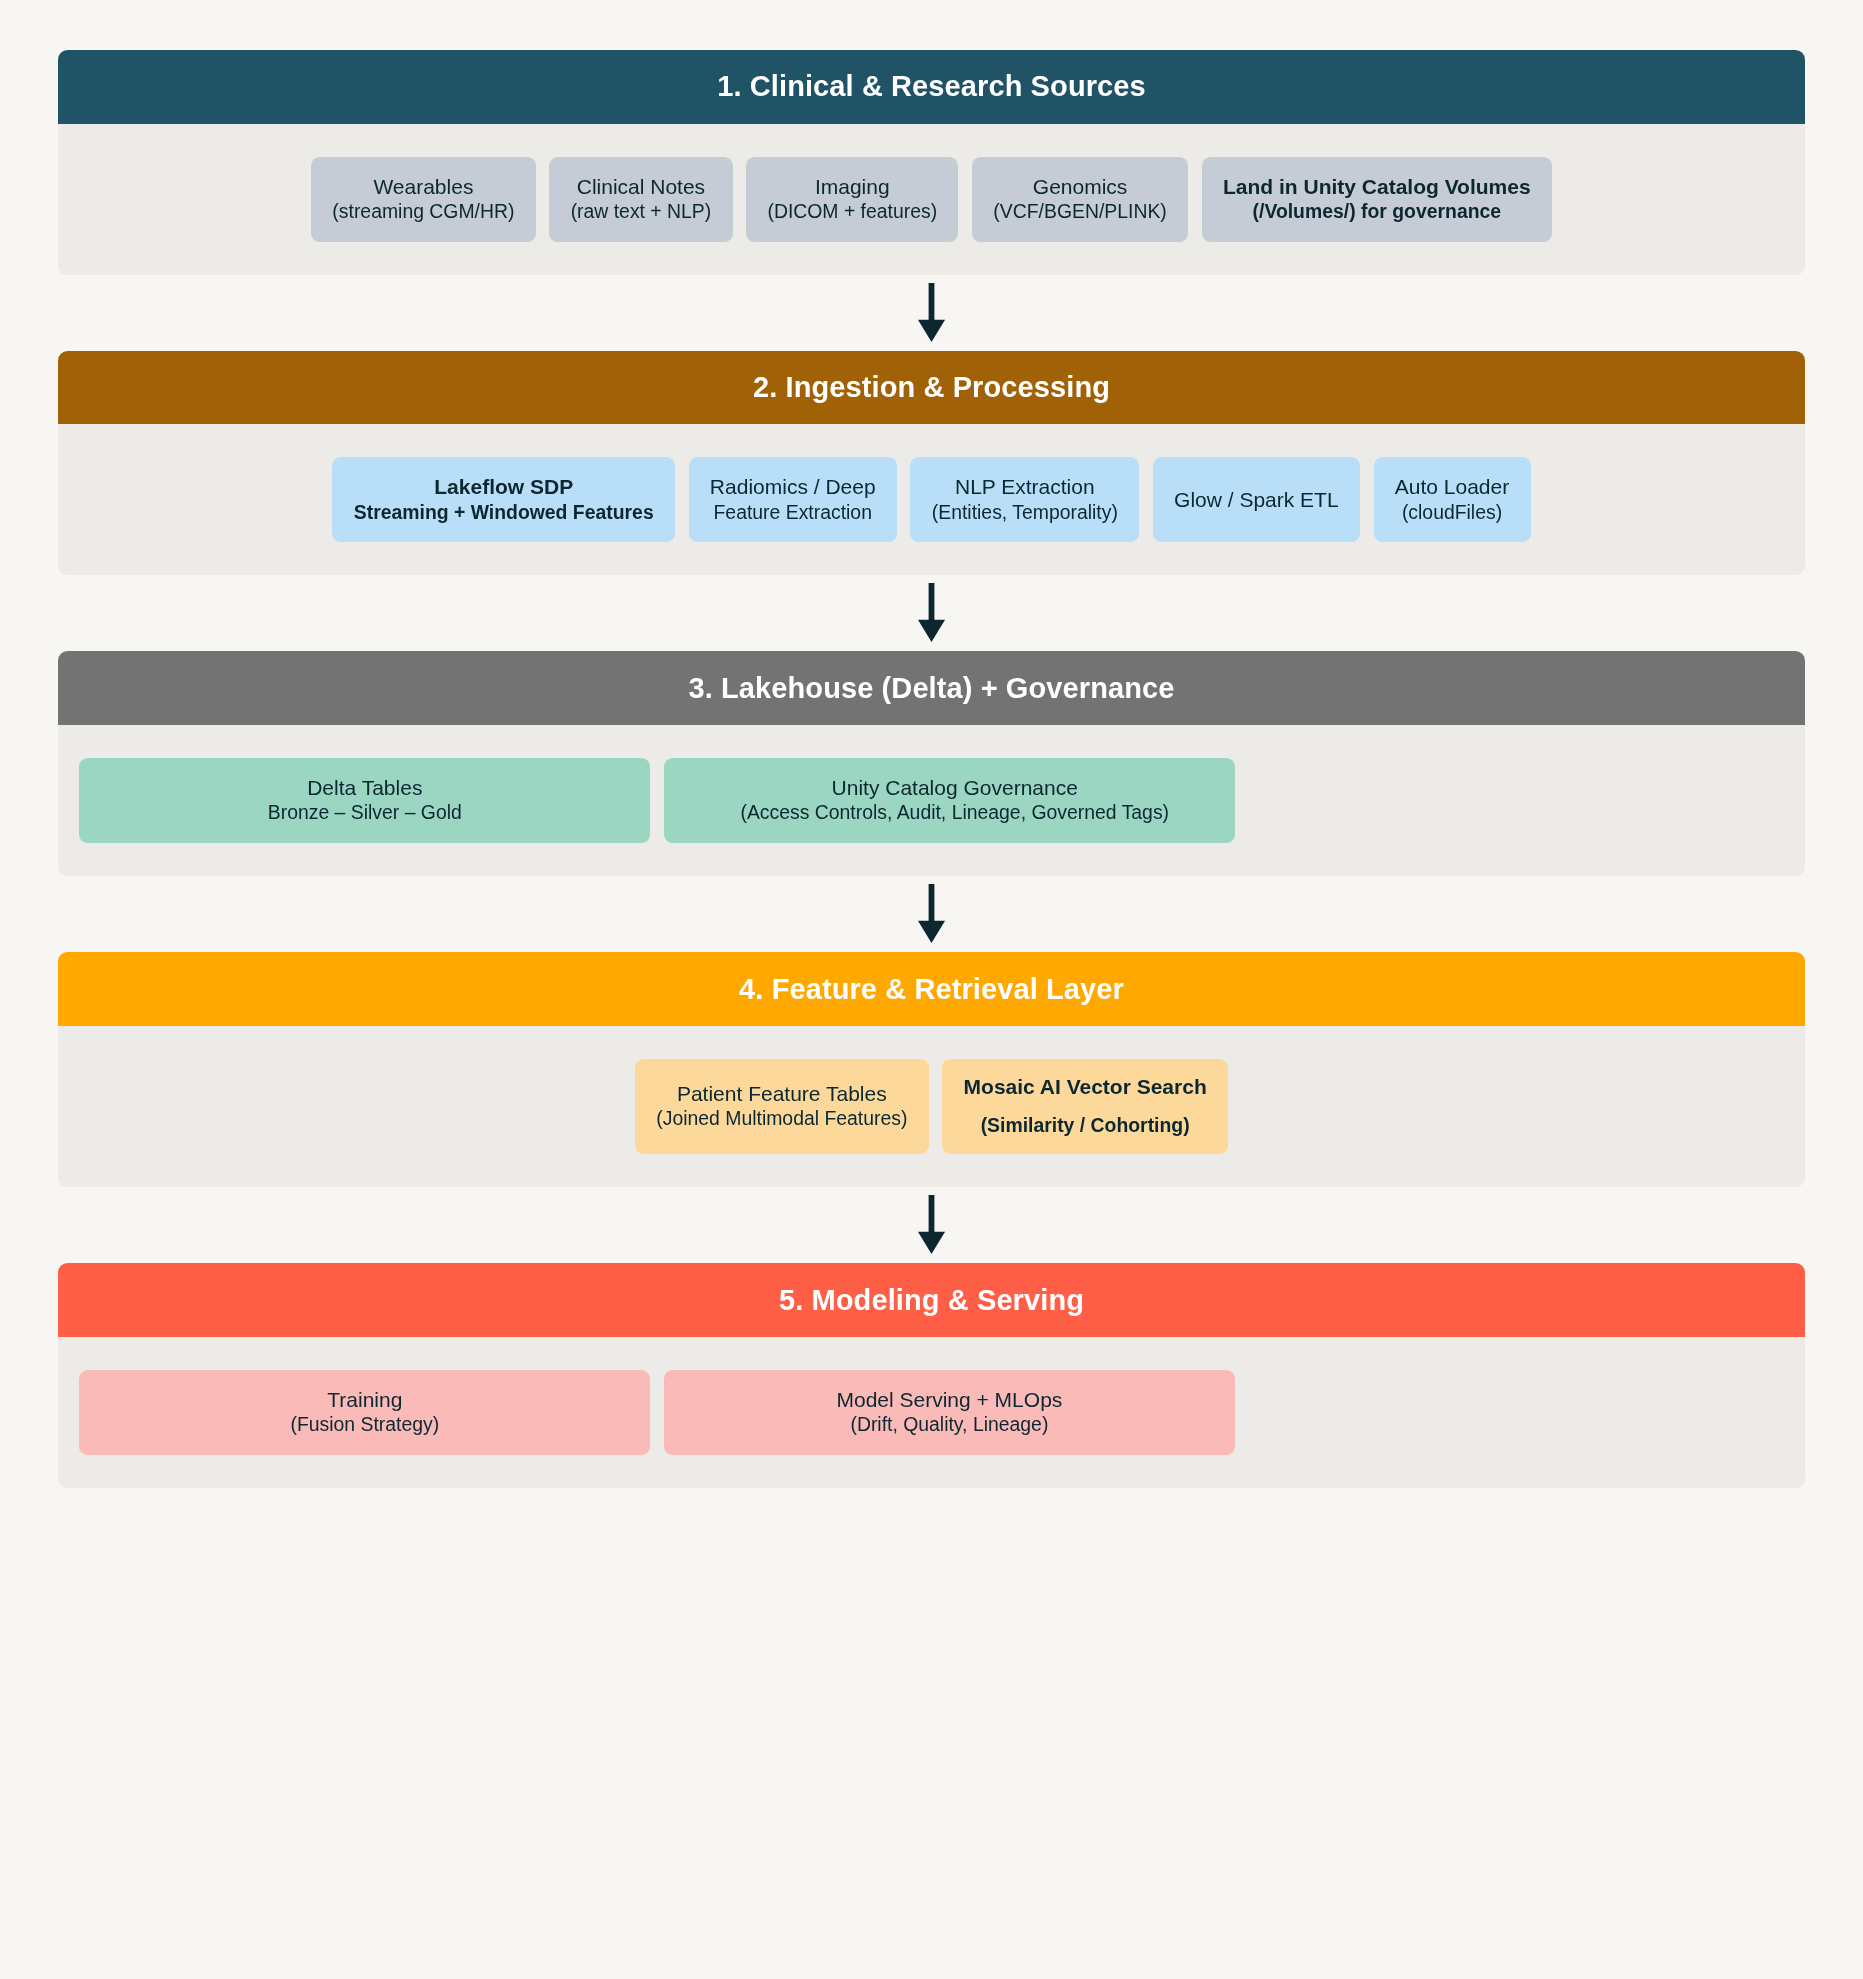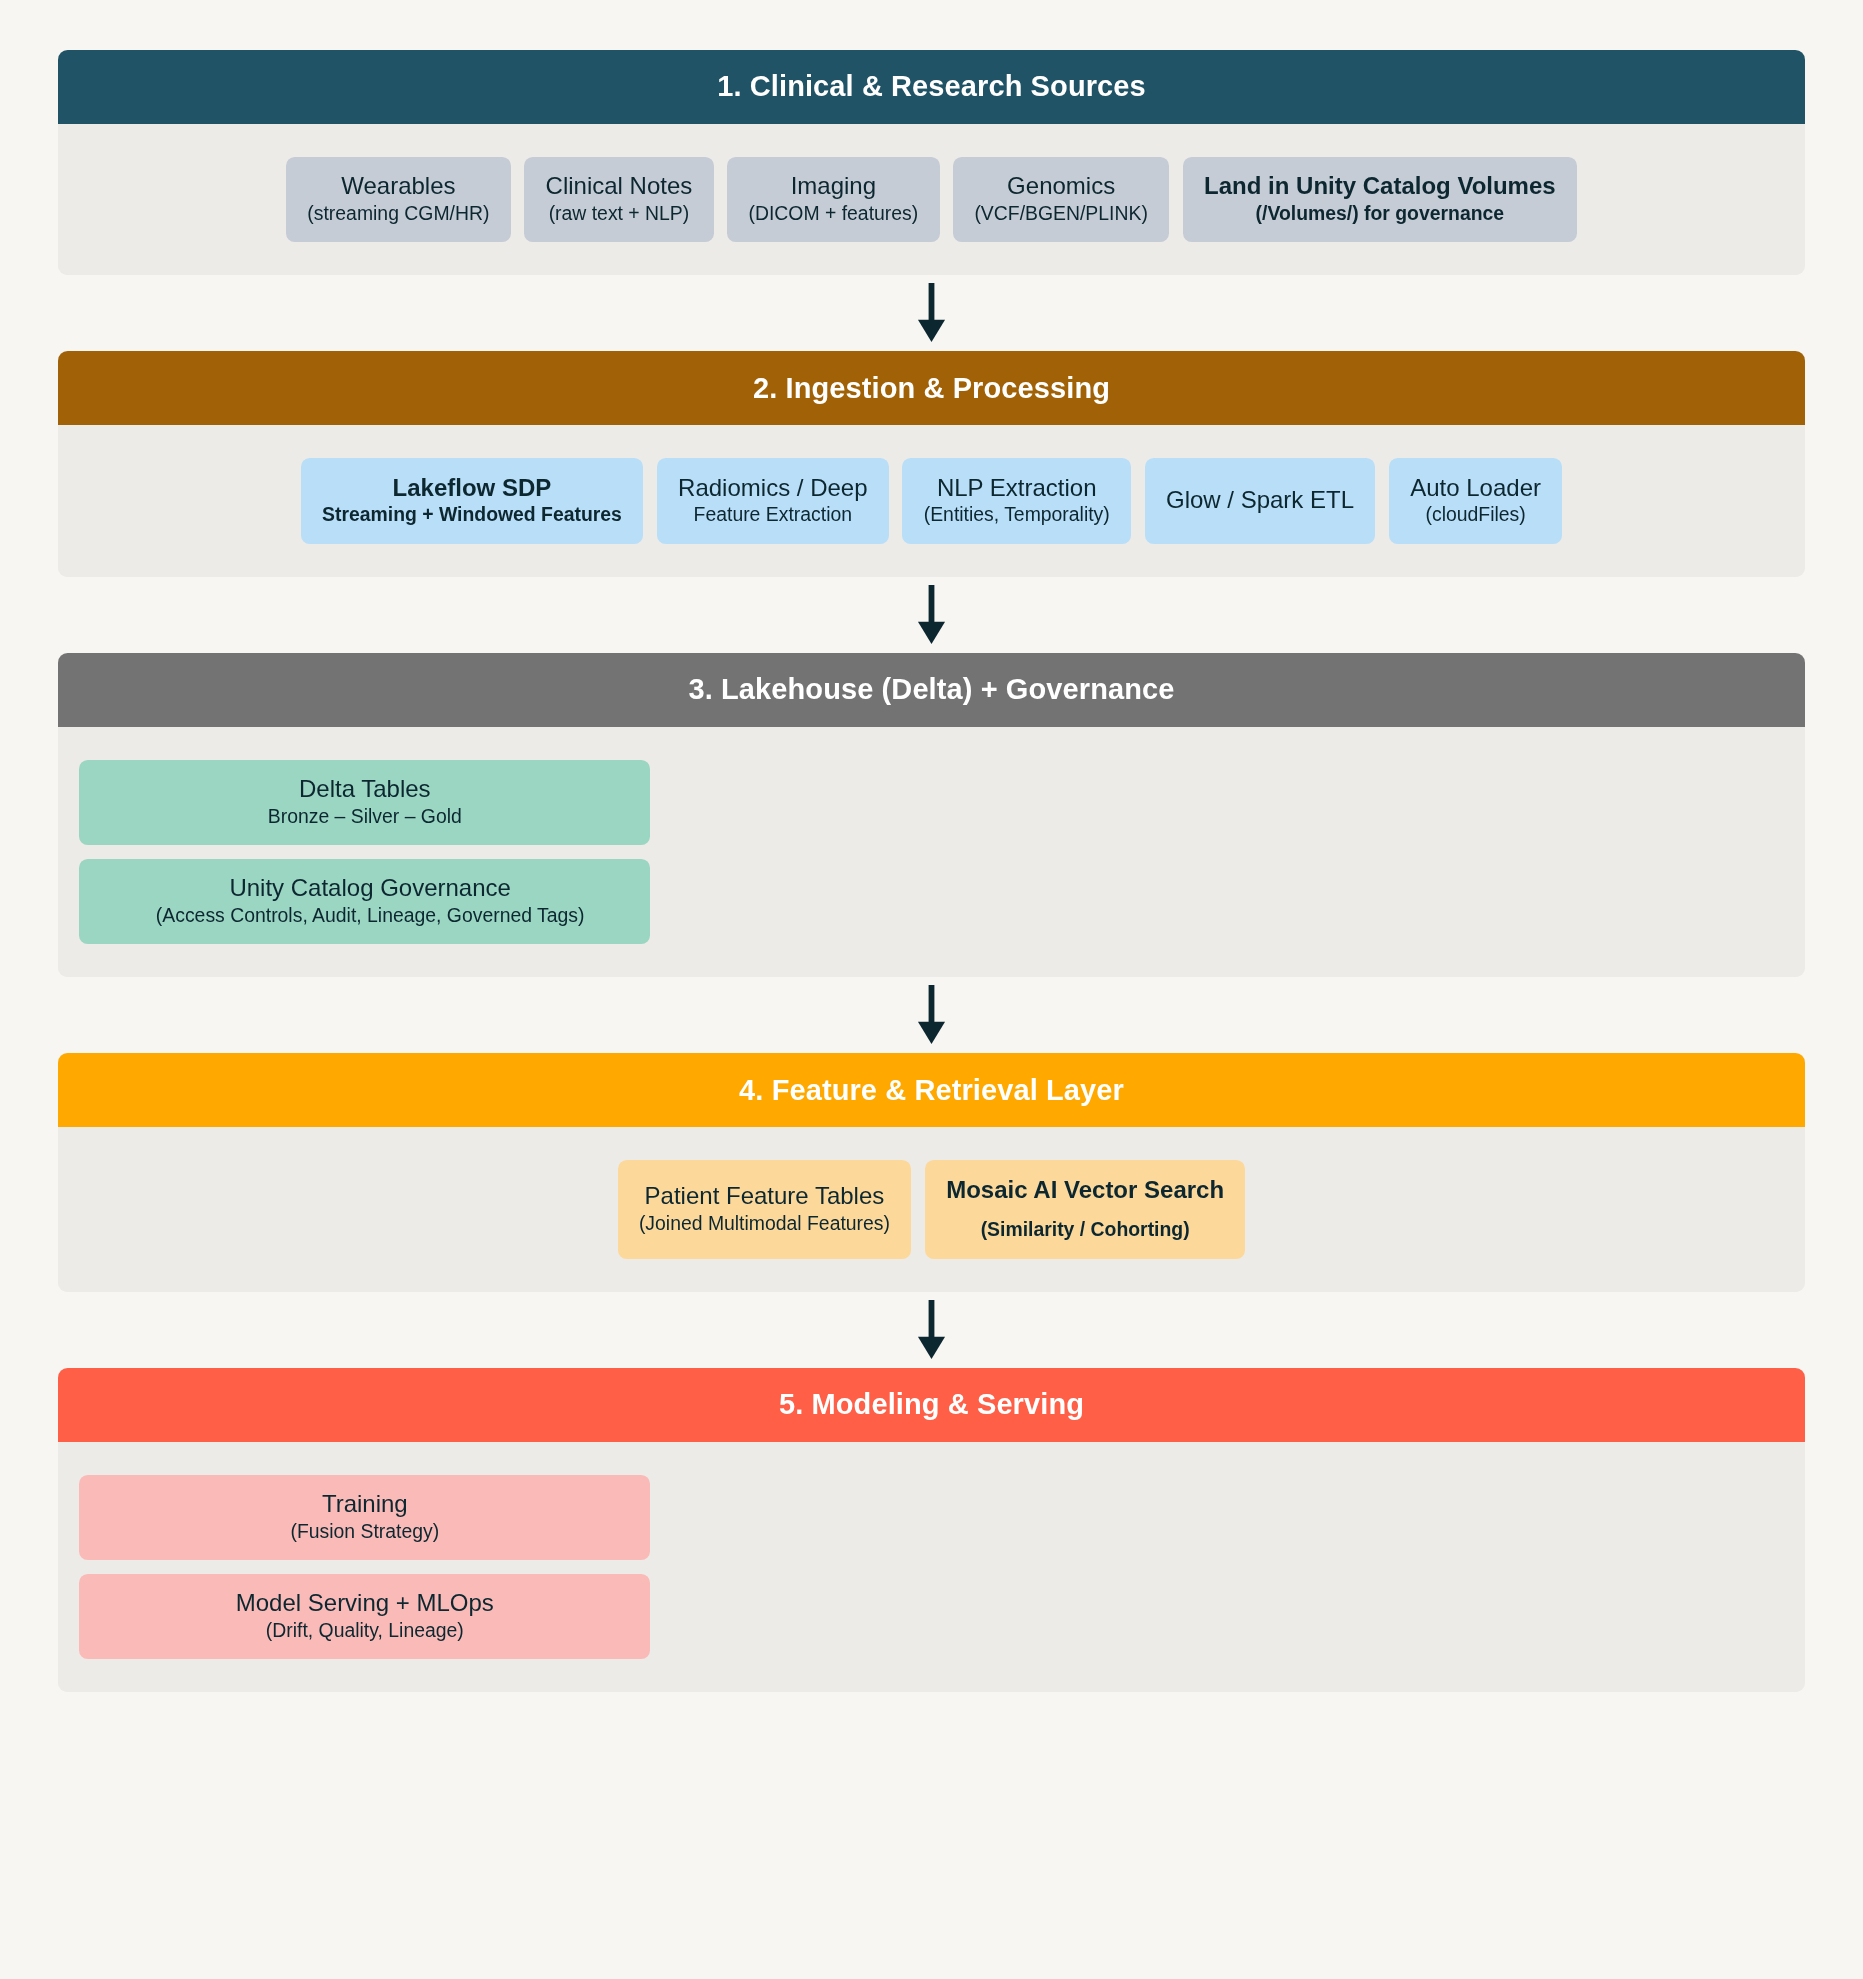--- a/index.html
+++ b/index.html
@@ -42,37 +42,37 @@
 
   .layer-body {
     background: #edebe8;
     padding: 33px 21.3px 33px 21.3px;
     display: flex;
     flex-wrap: wrap;
     gap: 13.6px;
   }
 
   .layer-body.row     { flex-direction: row;    justify-content: center; align-items: stretch; }
-  .layer-body.stacked { flex-direction: column; align-items: flex-start; gap: 13.6px; }
+  .layer-body.stacked { flex-direction: row; align-items: flex-start; gap: 13.6px; }
 
   
   .node {
     border-radius: 8.7px;
     padding: 16.5px 21.3px 17.5px 21.3px;
     text-align: center;
     display: flex;
     flex-direction: column;
     justify-content: center;
     align-items: center;
     color: #0d2730;
     min-height: 85px;
   }
 
   .node-title {
-    font-size: 24px;
+    font-size: 21px;
     line-height: 1.12;
     white-space: nowrap;
   }
   .node-sub {
     font-size: 19.4px;
     line-height: 1.18;
     margin-top: 1.9px;
     white-space: nowrap;
   }
   .node.bold .node-title,

